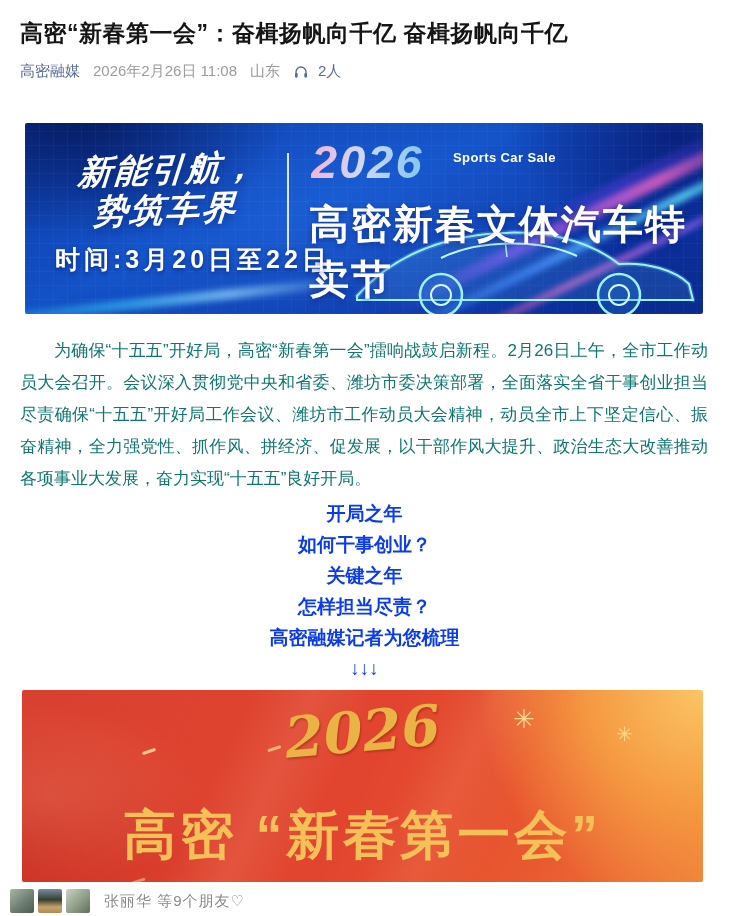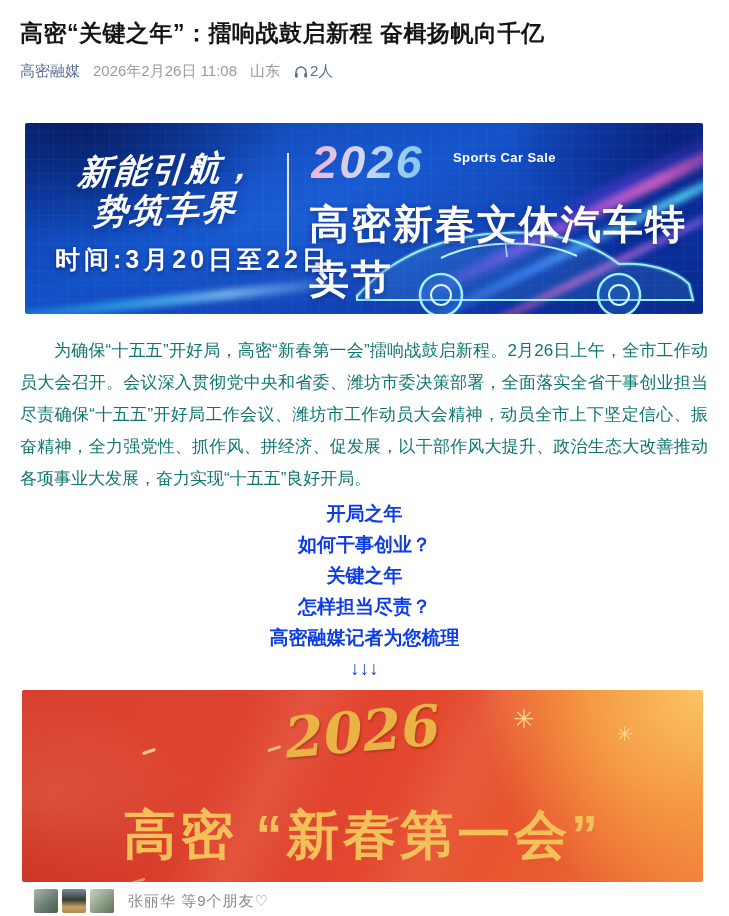--- a/index.html
+++ b/index.html
@@ -5,21 +5,21 @@
   * { margin:0; padding:0; box-sizing:border-box; }
   html,body { width:729px; height:916px; background:#ffffff; overflow:hidden;
     font-family:"Liberation Sans","DejaVu Sans",sans-serif; }
 
   
   .title { margin:18px 24px 0 20px; font-size:23px; line-height:31px;
     font-weight:700; color:#151515; letter-spacing:.5px; }
   .meta { margin:13px 0 0 20px; display:flex; align-items:flex-start; gap:13px;
     font-size:15px; color:#9b9b9b; }
   .meta .account { color:#576b95; }
-  .meta .listen { color:#576b95; display:flex; align-items:center; gap:1px; }
+  .meta .listen { color:#576b95; display:flex; align-items:center; gap:9px; }
   .meta .listen svg { display:block; }
 
   
   .hero { position:relative; margin:42px 0 0 25px; width:678px; height:191px;
     overflow:hidden; border-radius:2px;
     background:
       radial-gradient(ellipse 300px 180px at 8% -5%, rgba(4,16,70,.75), transparent 70%),
       radial-gradient(ellipse 260px 160px at 96% 6%, rgba(8,24,110,.8), transparent 65%),
       radial-gradient(ellipse 420px 220px at 45% 55%, rgba(40,110,230,.45), transparent 70%),
       linear-gradient(160deg,#0d3aa8 0%,#1251c6 42%,#0b2f9d 78%,#0a2a8c 100%); }
@@ -83,33 +83,33 @@
     font-size:53px; font-weight:800; color:#f4c158; letter-spacing:4px; }
   .sparkle { position:absolute; color:#f8da8e; }
   .sp1 { right:168px; top:14px; font-size:26px; }
   .sp2 { right:70px; top:32px; font-size:20px; }
   .speck { position:absolute; left:120px; top:60px; width:14px; height:3px;
     background:rgba(250,222,150,.85); border-radius:2px; transform:rotate(-18deg);
     box-shadow:120px 36px 0 rgba(250,222,150,.7), -50px 120px 0 rgba(250,222,150,.5),
       210px 140px 0 rgba(250,222,150,.6), 330px -20px 0 rgba(250,222,150,.75); }
 
   
-  .friends { margin:7px 0 0 34px; display:flex; align-items:center; }
+  .friends { margin:7px 0 0 10px; display:flex; align-items:center; }
   .avatar { width:24px; height:24px; border-radius:2px; margin-right:4px; }
   .av1 { background:linear-gradient(140deg,#aab6aa 0%,#6f7f72 55%,#4c5b50 100%); }
   .av2 { background:linear-gradient(180deg,#7a8ba0 0%,#33402f 45%,#c9a268 75%,#ae8a54 100%); }
   .av3 { background:linear-gradient(135deg,#ccd0c6 0%,#93a38c 50%,#60705c 100%); }
   .friends .names { margin-left:10px; font-size:15px; color:#8a8a8a; letter-spacing:1px; }
 </style>
 </head>
 <body>
 
 <article>
 
-  <h1 class="title">高密“关键之年”：擂响战鼓启新程 奋楫扬帆向千亿</h1>
+  <h1 class="title">高密“新春第一会”：奋楫扬帆向千亿 奋楫扬帆向千亿</h1>
 
   <div class="meta">
     <span class="account">高密融媒</span>
     <span>2026年2月26日 11:08</span>
     <span>山东</span>
     <span class="listen">
       <span>
           <svg width="16" height="16" viewBox="0 0 24 24">
             <path d="M4.5 15v-3a7.5 7.5 0 0 1 15 0v3" stroke="#576b95" stroke-width="2" fill="none" stroke-linecap="round"></path>
             <rect x="3" y="13.5" width="4" height="7" rx="2" fill="#576b95"></rect>

